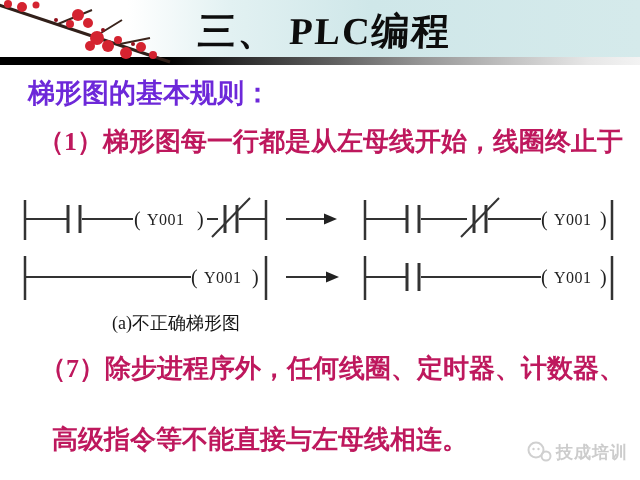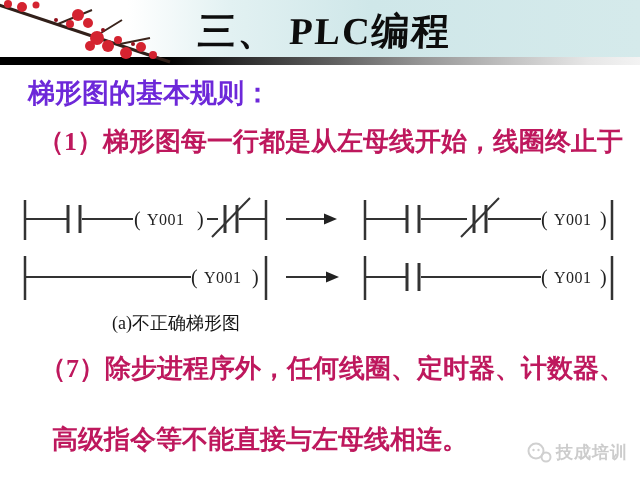--- a/index.html
+++ b/index.html
@@ -38,21 +38,21 @@
   
   .ladder{position:absolute;left:0;top:192px;}
   .caption{
     position:absolute;top:311px;font-size:18px;color:#161616;white-space:nowrap;
     font-weight:normal;
   }
   .cap-a{left:112px;}
   .cap-b{left:410px;}
   
   .watermark{
-    position:absolute;left:526px;top:441px;display:flex;align-items:flex-end;gap:4px;
+    position:absolute;left:526px;top:441px;display:flex;align-items:flex-start;gap:4px;
   }
   .watermark-text{
     font-size:17px;color:#cccccc;letter-spacing:1px;white-space:nowrap;
     font-weight:bold;
   }
 </style>
 </head>
 <body>
 
 <div class="slide">

